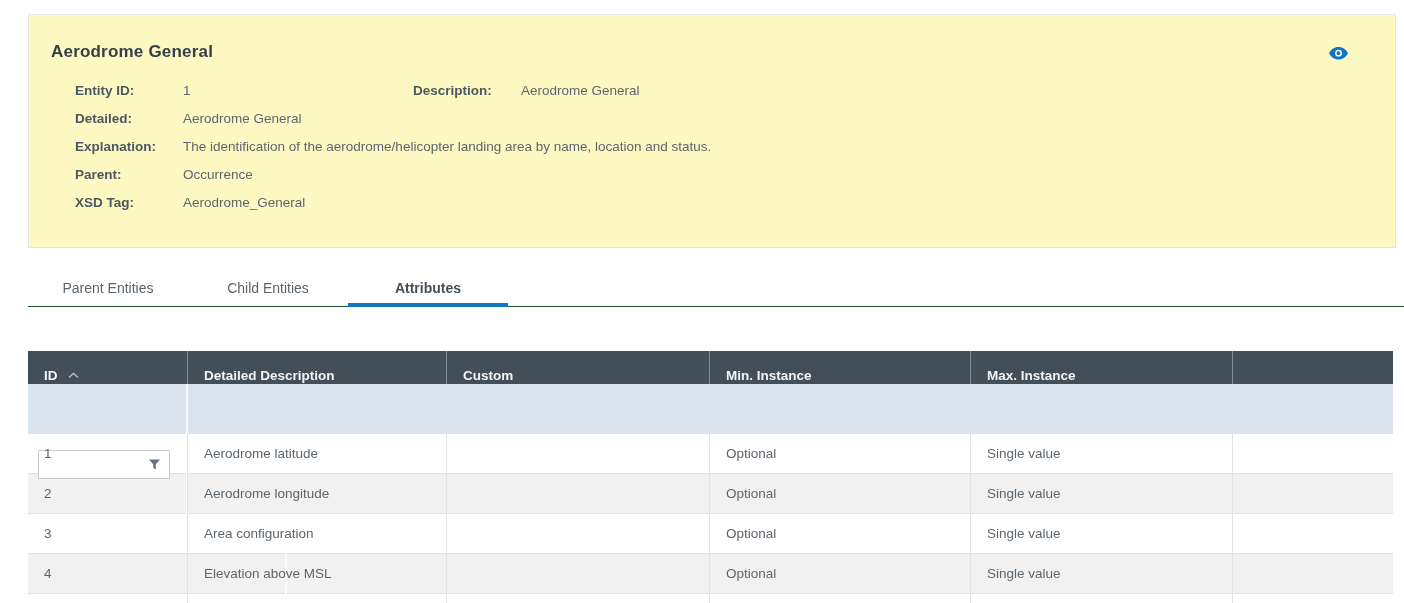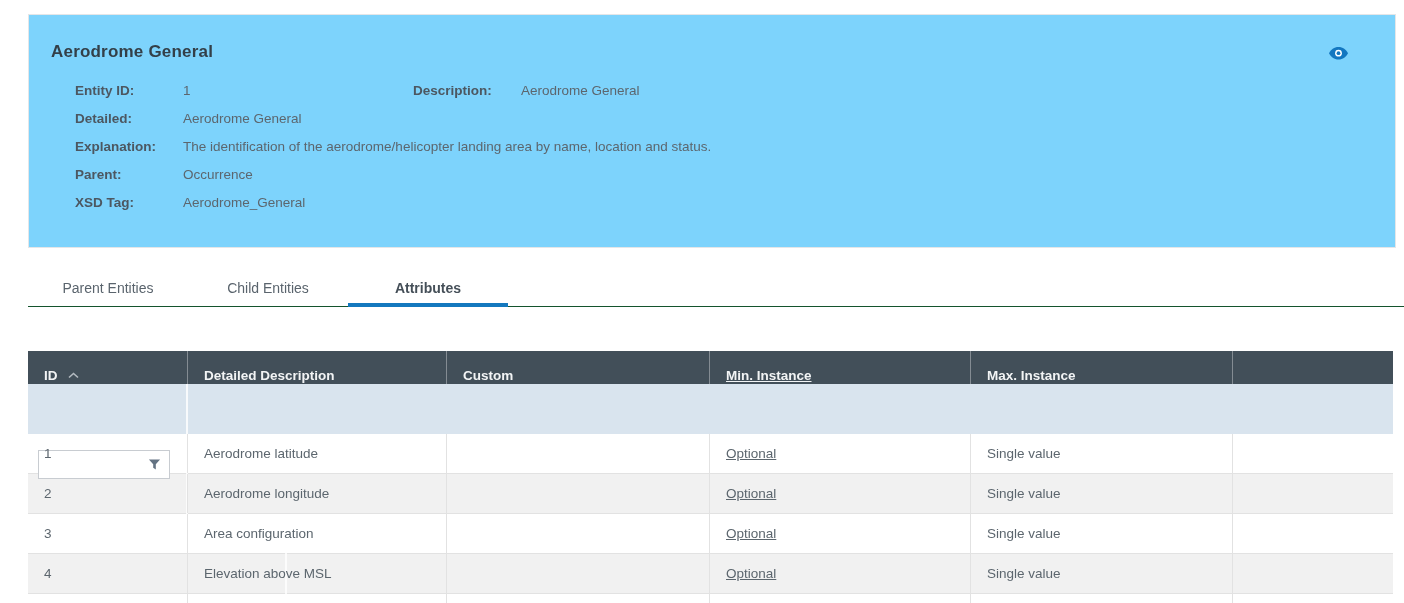--- a/index.html
+++ b/index.html
@@ -4,21 +4,21 @@
 <style>
   * { box-sizing: border-box; margin: 0; padding: 0; }
   html, body { width: 1404px; height: 603px; overflow: hidden; background: #ffffff; }
   body { font-family: "Liberation Sans", sans-serif; color: #5c666e; }
 
   .page { width: 1404px; height: 603px; position: relative; background: #fff; }
 
   
   .card {
     position: absolute; left: 28px; top: 14px; width: 1368px; height: 234px;
-    background: #7dd3fc; border: 1px solid #e4e6e8;
+    background: #fef9c3; border: 1px solid #e4e6e8;
   }
   .card-header {
     display: flex; align-items: flex-start; justify-content: space-between;
     padding: 27px 22px 0 22px;
   }
   .card-title { font-size: 17px; font-weight: 700; color: #333f48; letter-spacing: 0.2px; }
   .eye-btn { margin-top: 4px; margin-right: 24px; cursor: pointer; line-height: 0; }
 
   .fields { padding: 22px 22px 0 22px; font-size: 13.5px; }
   .field-row { display: flex; margin-bottom: 15px; line-height: 13px; padding-left: 24px; }
@@ -39,21 +39,21 @@
   .tab.active .tab-underline {
     position: absolute; left: 0; bottom: -1px; width: 100%; height: 4px; background: #1478be;
   }
 
   
   .attr-table { position: absolute; left: 28px; top: 351px; width: 1365px; }
   .t-row { display: flex; width: 100%; }
   .col-id   { width: 160px; flex: 0 0 160px; }
   .col-dd   { width: 259px; flex: 0 0 259px; }
   .col-cu   { width: 263px; flex: 0 0 263px; }
-  .col-min  { width: 261px; flex: 0 0 261px; text-decoration: underline; }
+  .col-min  { width: 261px; flex: 0 0 261px; }
   .col-max  { width: 262px; flex: 0 0 262px; }
   .col-last { width: 160px; flex: 0 0 160px; }
 
   .t-head { background: #424f59; height: 33px; }
   .t-head .cell {
     color: #f2f4f5; font-size: 13.5px; font-weight: 700;
     display: flex; align-items: center; padding: 16px 0 0 16px;
     border-right: 1px solid rgba(255,255,255,0.35);
   }
   .t-head .cell:last-child { border-right: none; }

